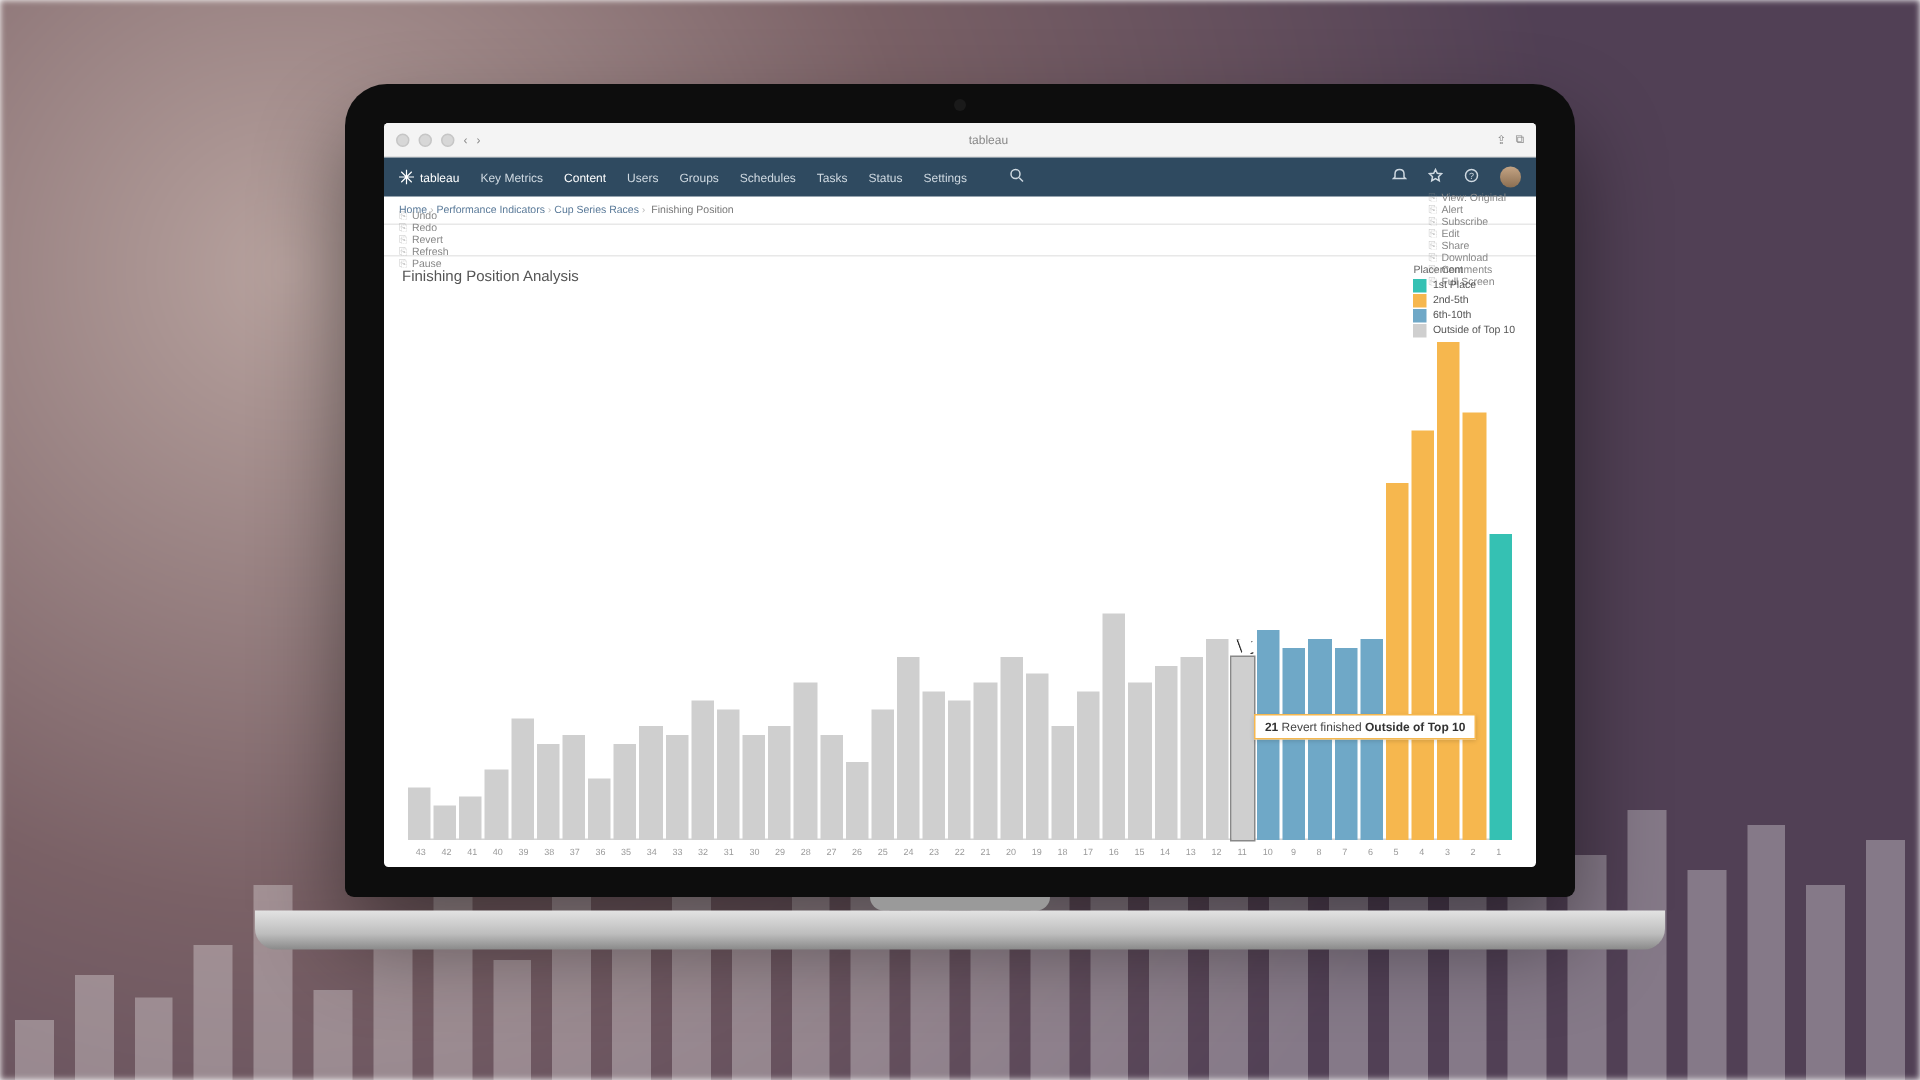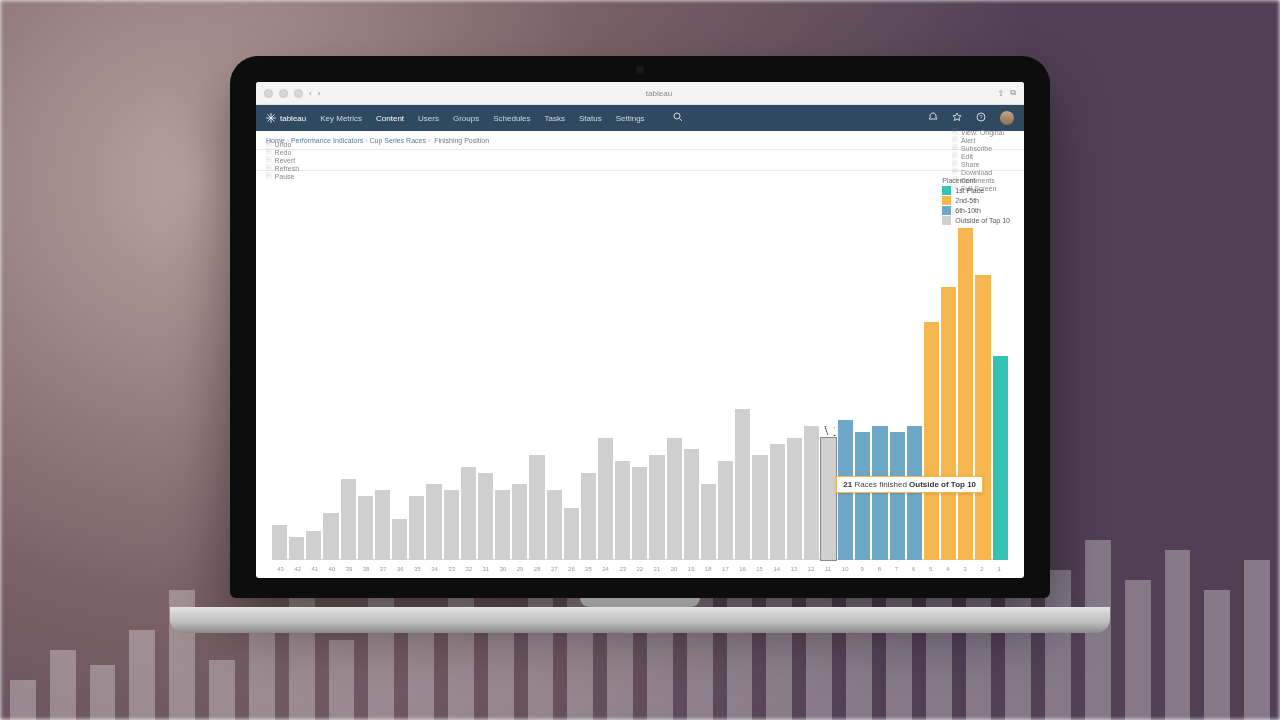--- a/index.html
+++ b/index.html
@@ -206,20 +206,21 @@
               <span>Comments</span>
             </span>
             <span class="grp" style="margin-right: 10px;">
               <span style="opacity: 0.5;">⎘</span>
               <span>Full Screen</span>
             </span>
           </span>
       </div>
 
       <div class="viz">
+        <div class="viz-title">Finishing Position Analysis</div>
 
         <div class="legend">
           <div class="lt">Placement</div>
           <div id="legend-rows">
               <div class="row">
                 <span class="swatch" style="background: rgb(53, 193, 179);"></span>
                 <span>1st Place</span>
               </div>
               <div class="row">
                 <span class="swatch" style="background: rgb(246, 183, 78);"></span>
@@ -322,21 +323,21 @@
               <span>8</span>
               <span>7</span>
               <span>6</span>
               <span>5</span>
               <span>4</span>
               <span>3</span>
               <span>2</span>
               <span>1</span>
             </div>
           <div class="tip" id="tip" style="left: 564.279px; bottom: 67.1825px;">
-            <b>21</b><span> Races finished </span><b>Outside of Top 10</b>
+            <b>21</b><span> Revert finished </span><b>Outside of Top 10</b>
           </div>
           <div class="cursor" id="cur" style="left: 554.279px; bottom: 126.15px;"></div>
         </div>
       </div>
 
     </div>
   </div>
   <div class="hinge"></div>
   <div class="base"></div>
 </div>

